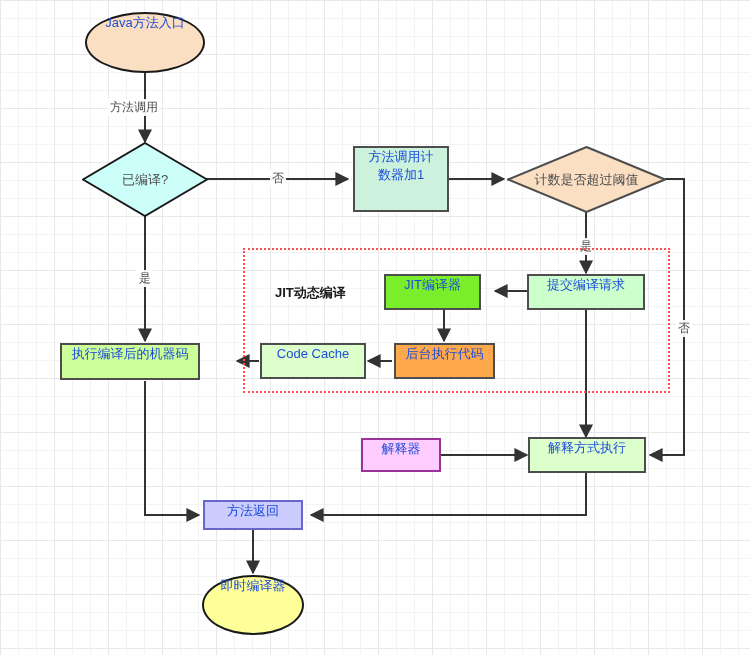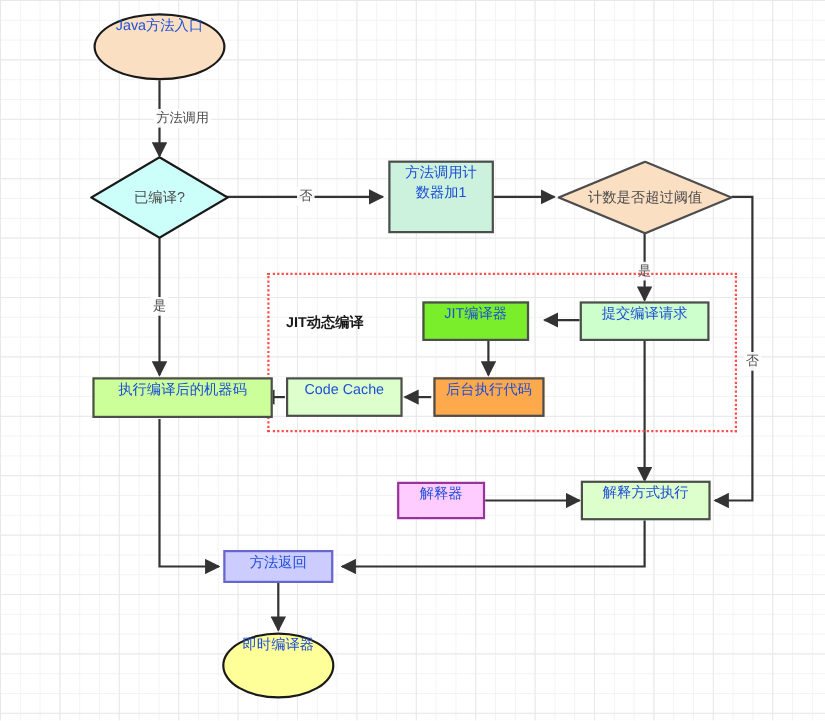--- a/index.html
+++ b/index.html
@@ -154,21 +154,21 @@
       <path d="M 586 473 L 586 515 L 311 515"></path>
 
       <path d="M 253 530 L 253 573"></path>
     </g>
   </svg>
 
   <div class="node ellipse" style="left:85px; top:12px; width:120px; height:61px; background:#fbdfc3;">
     <span>Java方法入口</span>
   </div>
 
-  <div class="edge-label" style="left:108px; top:99px;margin-left:32px;">方法调用</div>
+  <div class="edge-label" style="left:108px; top:99px;">方法调用</div>
 
   <div class="diamond-wrap" style="left:82px; top:142px; width:126px; height:75px;">
     <svg width="126" height="75" viewBox="0 0 126 75">
       <polygon points="63,1 125,37.5 63,74 1,37.5" fill="#ccfff9" stroke="#1a1a1a" stroke-width="2"></polygon>
     </svg>
     <div class="diamond-label">已编译?</div>
   </div>
 
   <div class="edge-label" style="left:270px; top:170px;">否</div>
 
@@ -185,39 +185,39 @@
     </svg>
     <div class="diamond-label">计数是否超过阈值</div>
   </div>
 
 
   <div class="edge-label" style="left:578px; top:238px;">是</div>
 
   <div class="edge-label" style="left:676px; top:320px;">否</div>
 
   <div class="group-box" style="left:243px; top:248px; width:427px; height:145px;"></div>
-  <div class="group-title" style="left:260px; top:284px;">JIT动态编译</div>
+  <div class="group-title" style="left:275px; top:284px;">JIT动态编译</div>
 
   <div class="node box" style="left:527px; top:274px; width:118px; height:36px; background:#ccffcc;">
     <span>提交编译请求</span>
   </div>
 
   <div class="node box" style="left:384px; top:274px; width:97px; height:36px; background:#7aee2b;">
     <span>JIT编译器</span>
   </div>
 
   <div class="node box" style="left:394px; top:343px; width:101px; height:36px; background:#ffa94d;">
     <span>后台执行代码</span>
   </div>
 
   <div class="node box" style="left:260px; top:343px; width:106px; height:36px; background:#ddffcc;">
     <span>Code Cache</span>
   </div>
 
-  <div class="node box" style="left:84px; top:343px; width:164px; height:37px; background:#ccff99;">
+  <div class="node box" style="left:60px; top:343px; width:140px; height:37px; background:#ccff99;">
     <span>执行编译后的机器码</span>
   </div>
 
   <div class="node box" style="left:361px; top:438px; width:80px; height:34px; background:#ffccff; border-color:#993399;">
     <span>解释器</span>
   </div>
 
   <div class="node box" style="left:528px; top:437px; width:118px; height:36px; background:#ddffcc;">
     <span>解释方式执行</span>
   </div>

